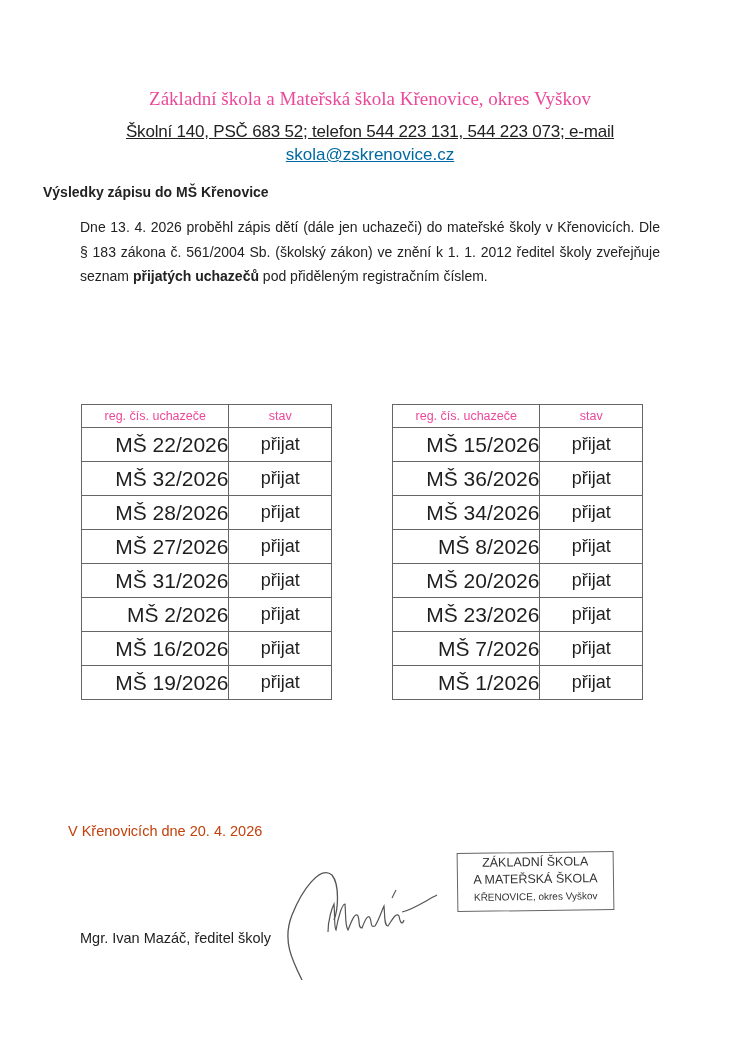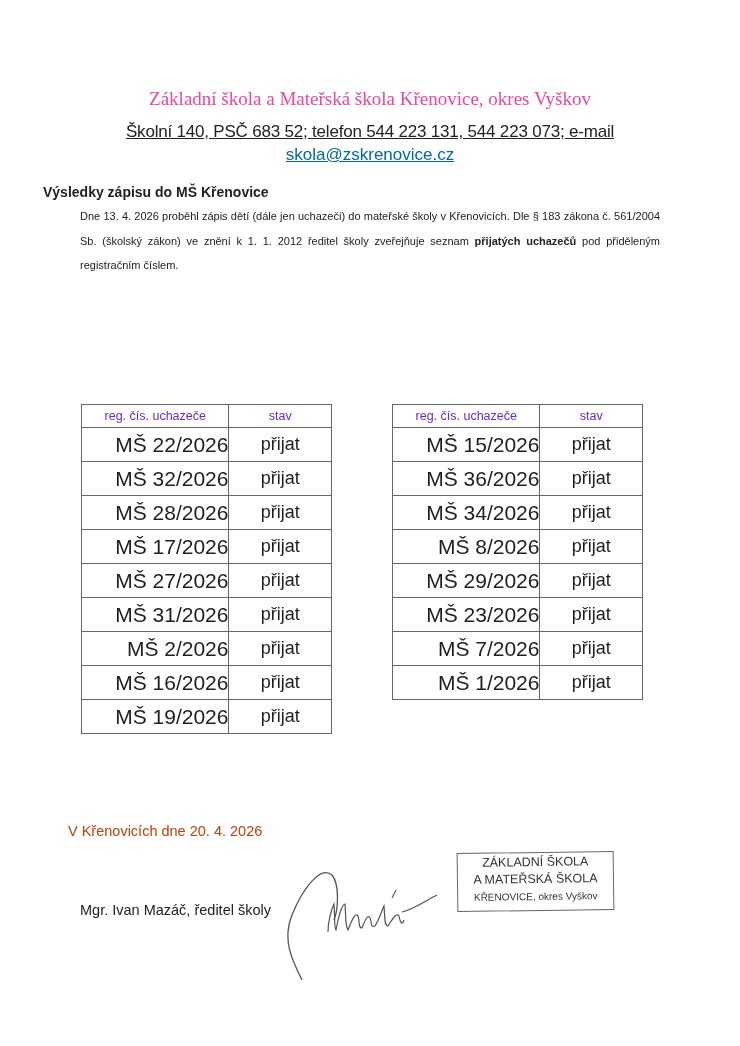--- a/index.html
+++ b/index.html
@@ -19,35 +19,35 @@
   }
   .hdr-mail {
     left: 0; width: 740px; top: 145px; text-align: center;
     font-size: 17px; text-decoration: underline; color: #0369a1;
   }
   .doc-title {
     left: 0; width: 740px; top: 184px; text-align: left;
     font-size: 14px; font-weight: bold; color: #222; margin-left: 43px;
   }
   .para {
-    left: 80px; width: 580px; top: 204px; font-size: 11px; line-height: 24.5px;
+    left: 80px; width: 580px; top: 215px; font-size: 14px; line-height: 24.5px;
     text-align: justify; color: #222;
   }
   .para b { font-weight: bold; }
   table.reg {
     position: absolute; border-collapse: collapse; border: 1.5px solid #555;
   }
   table.reg td, table.reg th {
     border: 1.3px solid #666; padding: 0; height: 33px; font-weight: normal;
   }
-  table.reg th { height: 22px; font-size: 12.5px; color: #6d28d9; text-align: center; }
+  table.reg th { height: 22px; font-size: 12.5px; color: #ec4899; text-align: center; }
   table.reg td.num { font-size: 21px; padding-left: 5px; text-align: right; color: #1e1e1e; }
   table.reg td.st { font-size: 18px; text-align: center; color: #1e1e1e; }
   .footer-date { left: 68px; top: 823px; font-size: 14.5px; color: #c2410c; }
-  .footer-sign { left: 80px; top: 902px; font-size: 14.5px; color: #222; }
+  .footer-sign { left: 80px; top: 930px; font-size: 14.5px; color: #222; }
   .stamp {
     left: 457px; top: 852px; width: 155px; height: 56px; border: 1.5px solid #666;
     text-align: center; font-size: 12.5px; line-height: 17px; color: #333;
     transform: rotate(-0.8deg); padding-top: 1px;
   }
   .stamp .small { font-size: 10px; }
 </style>
 </head>
 <body>
 
@@ -74,24 +74,20 @@
     <tr>
         <td class="num">MŠ 22/2026</td>
         <td class="st">přijat</td>
       </tr>
     <tr>
         <td class="num">MŠ 32/2026</td>
         <td class="st">přijat</td>
       </tr>
     <tr>
         <td class="num">MŠ 28/2026</td>
-        <td class="st">přijat</td>
-      </tr>
-    <tr>
-        <td class="num">MŠ 17/2026</td>
         <td class="st">přijat</td>
       </tr>
     <tr>
         <td class="num">MŠ 27/2026</td>
         <td class="st">přijat</td>
       </tr>
     <tr>
         <td class="num">MŠ 31/2026</td>
         <td class="st">přijat</td>
       </tr>
@@ -132,21 +128,21 @@
       </tr>
     <tr>
         <td class="num">MŠ 34/2026</td>
         <td class="st">přijat</td>
       </tr>
     <tr>
         <td class="num">MŠ 8/2026</td>
         <td class="st">přijat</td>
       </tr>
     <tr>
-        <td class="num">MŠ 29/2026</td>
+        <td class="num">MŠ 20/2026</td>
         <td class="st">přijat</td>
       </tr>
     <tr>
         <td class="num">MŠ 23/2026</td>
         <td class="st">přijat</td>
       </tr>
     <tr>
         <td class="num">MŠ 7/2026</td>
         <td class="st">přijat</td>
       </tr>

